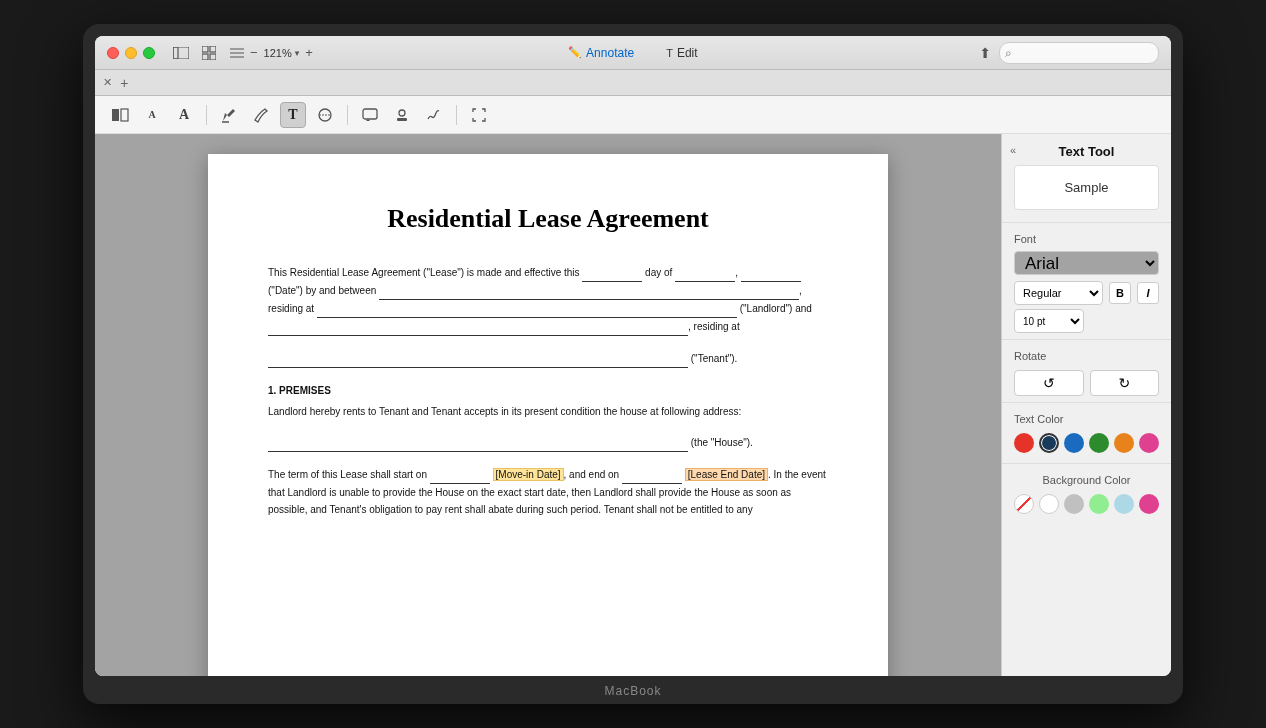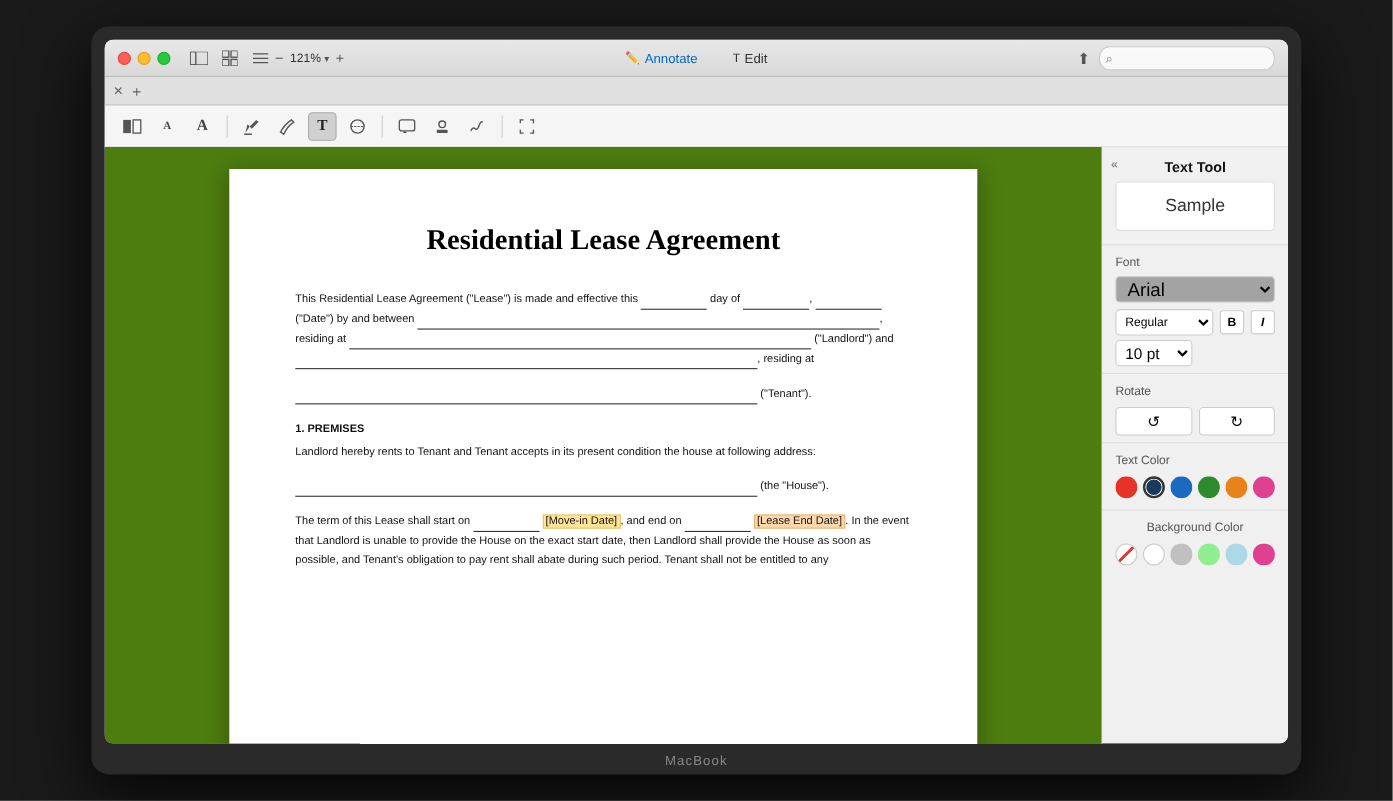--- a/index.html
+++ b/index.html
@@ -222,21 +222,21 @@
     
     .main-area {
       display: flex;
       flex: 1;
       overflow: hidden;
     }
 
     
     .pdf-viewer {
       flex: 1;
-      background: #4d7c0f;
+      background: #a3a3a3;
       overflow-y: auto;
       display: flex;
       justify-content: center;
       padding: 20px;
     }
     .pdf-page {
       background: white;
       width: 680px;
       min-height: 850px;
       padding: 50px 60px;
@@ -316,21 +316,21 @@
     }
     .sample-box {
       margin: 0 12px 12px;
       background: white;
       border: 1px solid #ddd;
       border-radius: 4px;
       height: 45px;
       display: flex;
       align-items: center;
       justify-content: center;
-      font-size: 16px;
+      font-size: 13px;
       color: #333;
     }
     .panel-section-label {
       font-size: 11px;
       color: #555;
       padding: 4px 12px 4px;
       font-weight: 400;
     }
     .font-selector {
       margin: 2px 12px;
@@ -373,21 +373,21 @@
       font-weight: bold;
     }
     .font-size-row {
       margin: 4px 12px;
     }
     .font-size-select {
       height: 24px;
       border: 1px solid #ccc;
       border-radius: 4px;
       background: white;
-      font-size: 14px;
+      font-size: 10px;
       padding: 0 4px;
       cursor: pointer;
       width: 70px;
     }
     .rotate-row {
       display: flex;
       gap: 6px;
       margin: 4px 12px;
     }
     .rotate-btn {

